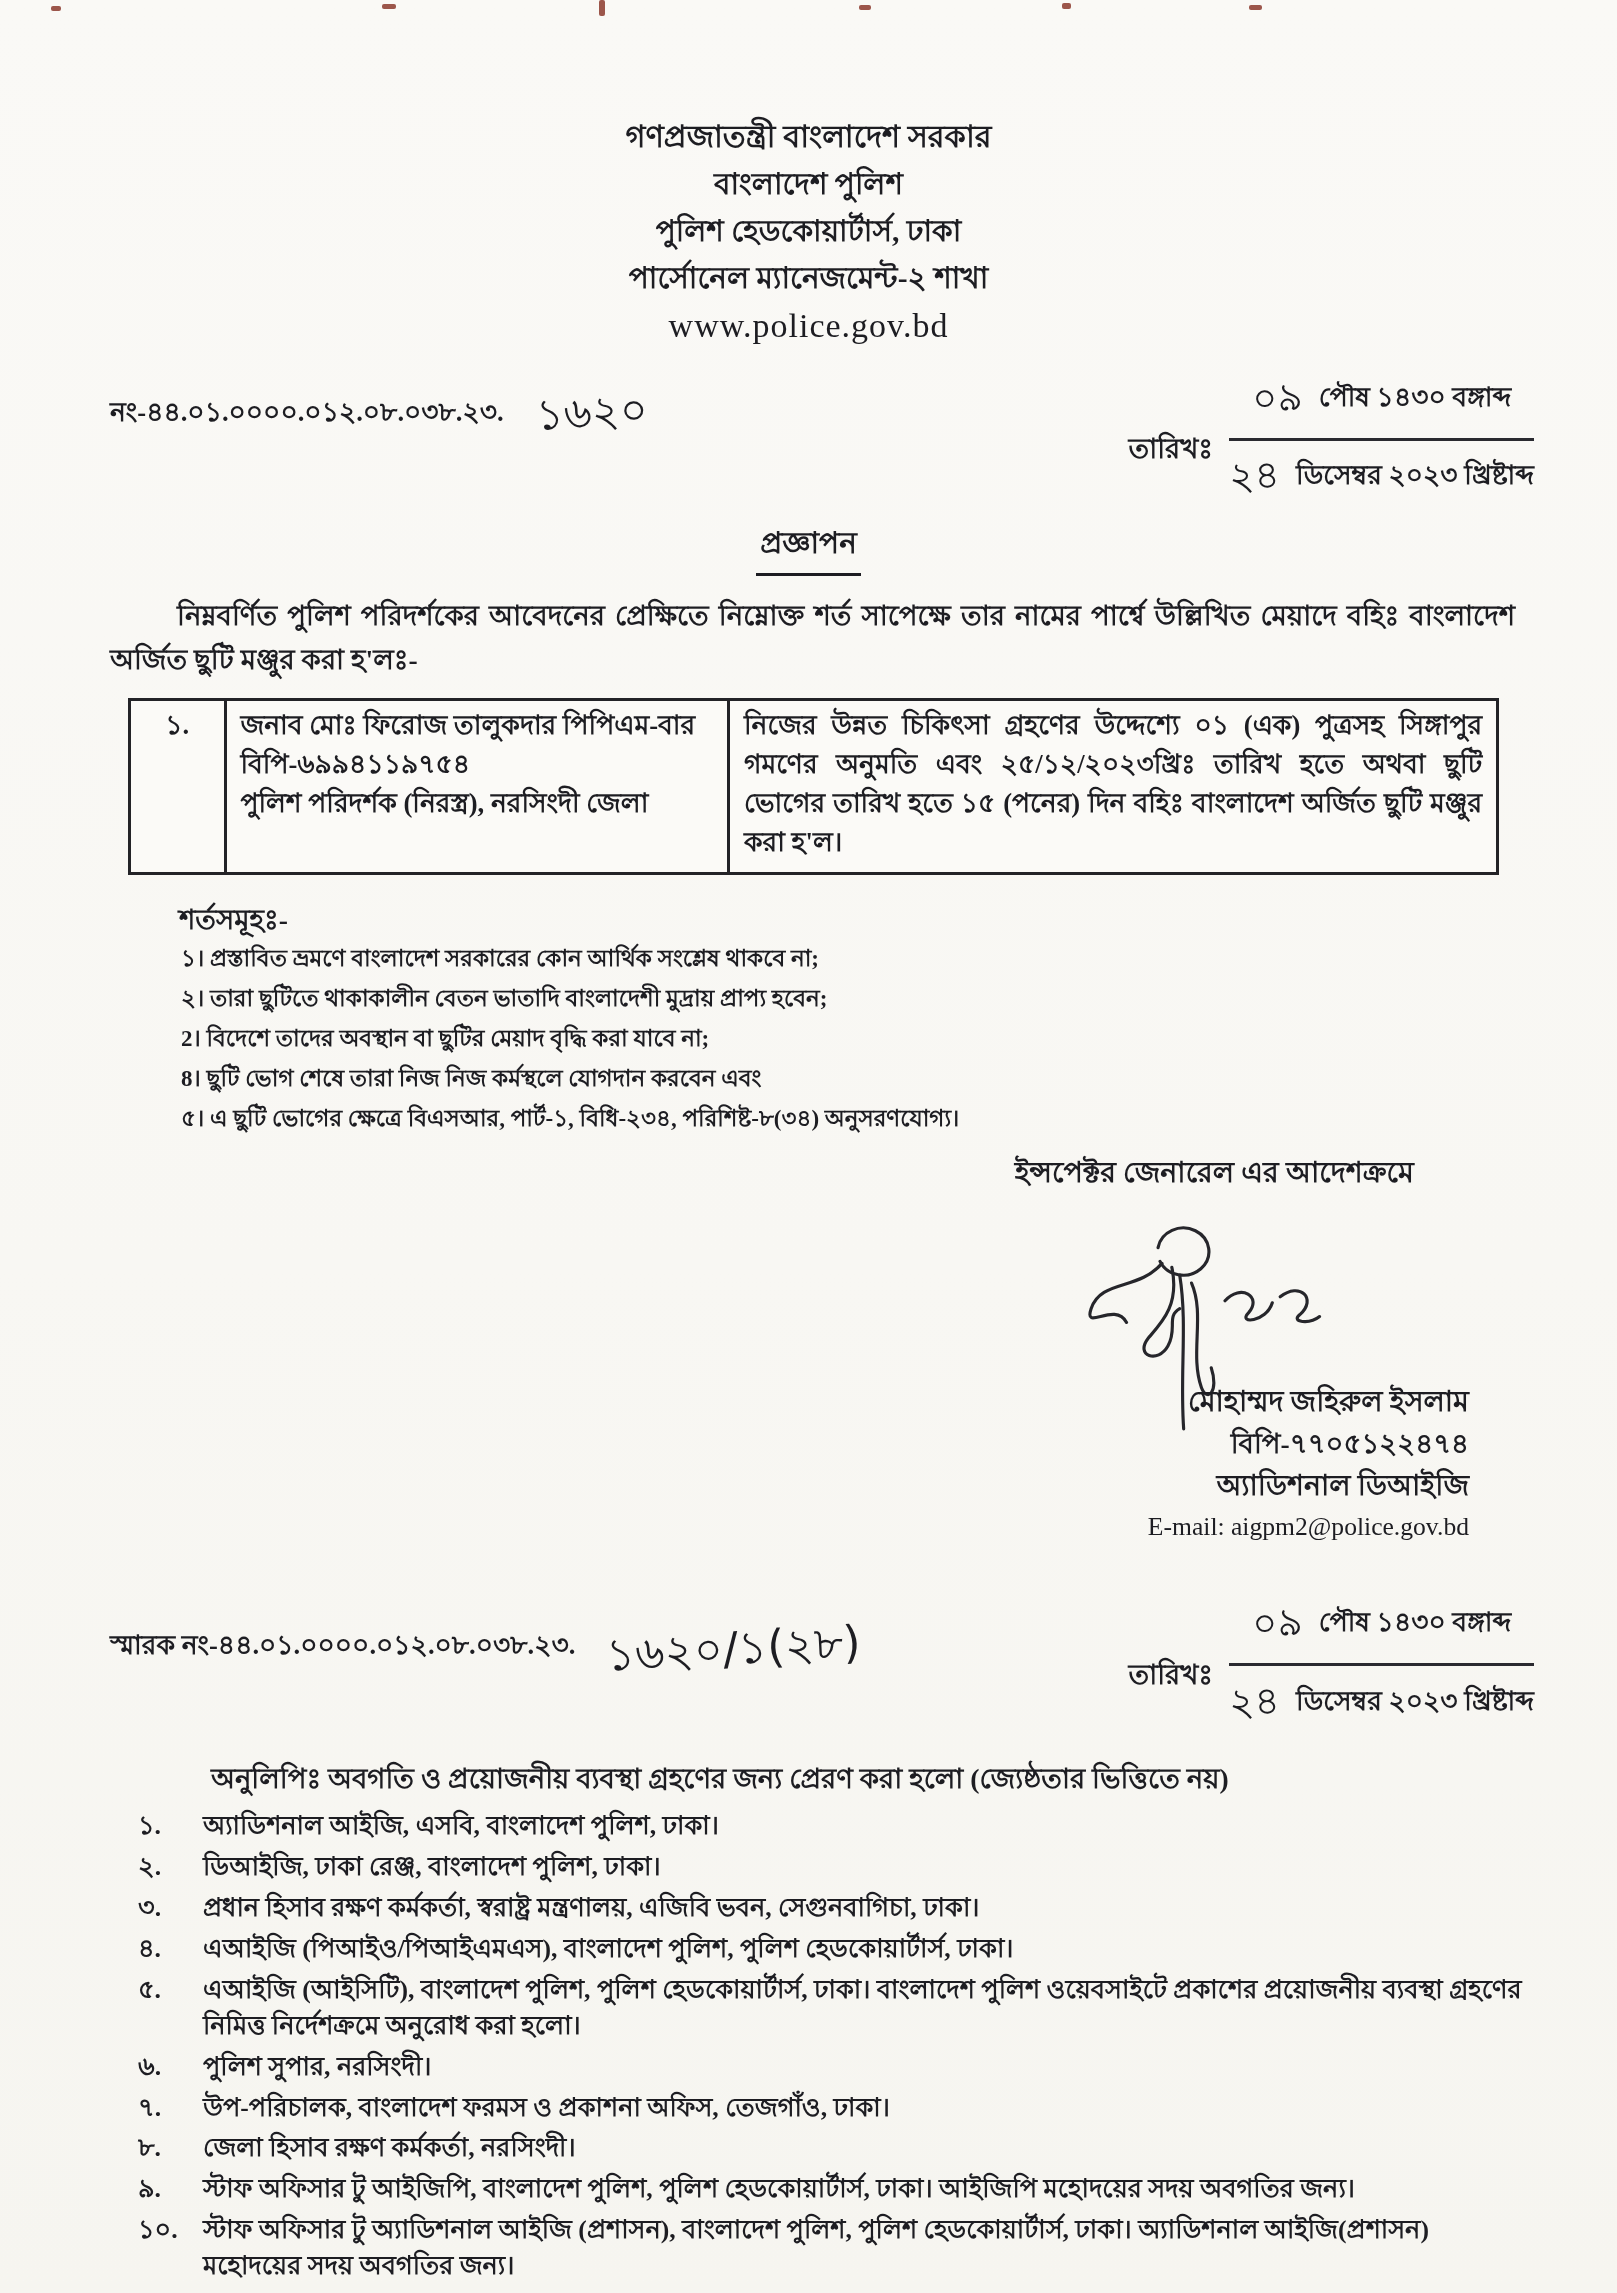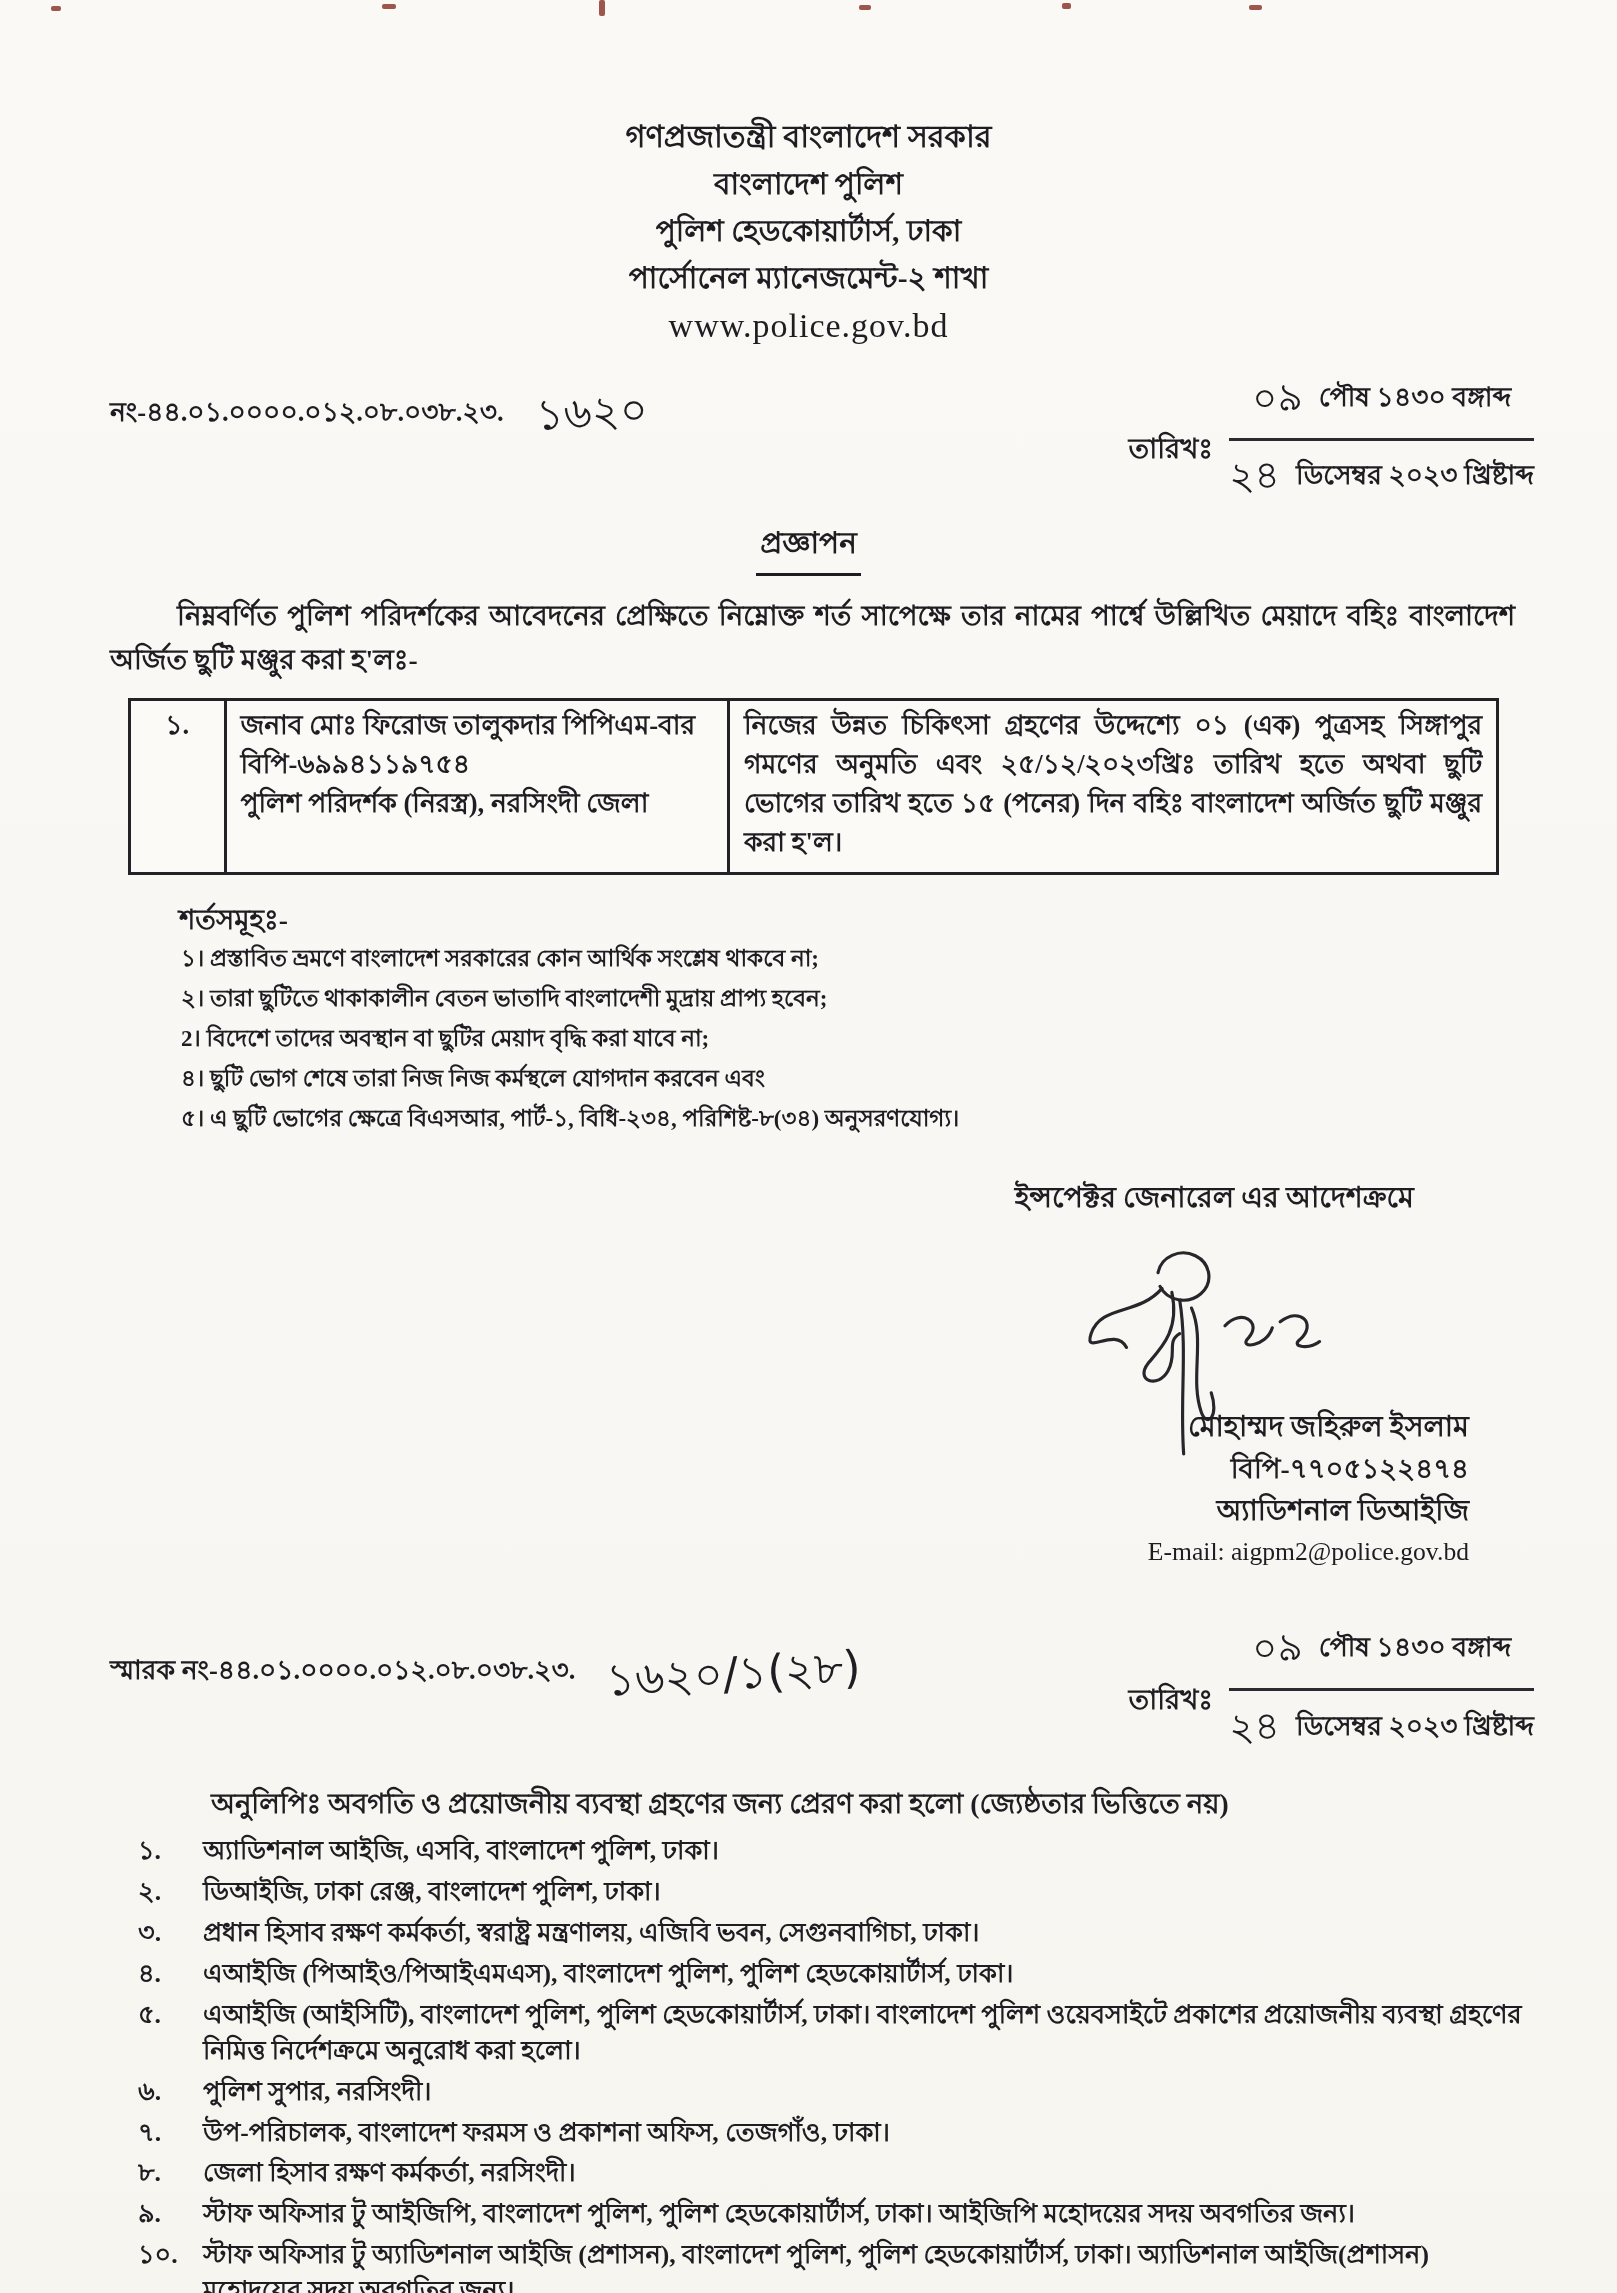--- a/index.html
+++ b/index.html
@@ -72,21 +72,21 @@
   }
   td.serial{width:65px;text-align:center;}
   td.officer{width:473px;}
   td.details{text-align:justify;}
 
   .conditions{margin:25.6px 0 0 179px;}
   .cond-heading{font-size:27.6px;font-weight:700;line-height:39px;}
   .cond-item{font-size:23px;font-weight:600;line-height:40px;margin-left:2px;}
 
   .order-line{
-    text-align:right;margin:37px 203px 0 0;
+    text-align:right;margin:12px 203px 0 0;
     font-size:28.6px;font-weight:700;
   }
   .sig-area{position:relative;height:374px;}
   .sig-scribble{position:absolute;right:260px;top:7.9px;}
   .sig-block{position:absolute;right:148px;top:182px;width:611px;text-align:right;}
   .sig-name{font-size:28.6px;font-weight:700;line-height:43px;}
   .sig-bp{font-size:27.6px;font-weight:700;line-height:41px;}
   .sig-desig{font-size:28.6px;font-weight:700;line-height:43px;}
   .sig-phone{font-size:25.6px;font-weight:600;line-height:39px;}
   .sig-email{font-size:25.6px;font-weight:400;line-height:39px;font-family:"Liberation Serif",serif;}
@@ -167,21 +167,21 @@
       <td class="details">নিজের উন্নত চিকিৎসা গ্রহণের উদ্দেশ্যে ০১ (এক) পুত্রসহ সিঙ্গাপুর গমণের অনুমতি এবং ২৫/১২/২০২৩খ্রিঃ তারিখ হতে অথবা ছুটি ভোগের তারিখ হতে ১৫ (পনের) দিন বহিঃ বাংলাদেশ অর্জিত ছুটি মঞ্জুর করা হ'ল।</td>
     </tr>
   </tbody>
     </table>
 
   <div class="conditions">
     <div class="cond-heading">শর্তসমূহঃ-</div>
     <div class="cond-item">১। প্রস্তাবিত ভ্রমণে বাংলাদেশ সরকারের কোন আর্থিক সংশ্লেষ থাকবে না;</div>
     <div class="cond-item">২। তারা ছুটিতে থাকাকালীন বেতন ভাতাদি বাংলাদেশী মুদ্রায় প্রাপ্য হবেন;</div>
     <div class="cond-item">2। বিদেশে তাদের অবস্থান বা ছুটির মেয়াদ বৃদ্ধি করা যাবে না;</div>
-    <div class="cond-item">৪। ছুটি ভোগ শেষে তারা নিজ নিজ কর্মস্থলে যোগদান করবেন এবং</div>
+    <div class="cond-item">8। ছুটি ভোগ শেষে তারা নিজ নিজ কর্মস্থলে যোগদান করবেন এবং</div>
     <div class="cond-item">৫। এ ছুটি ভোগের ক্ষেত্রে বিএসআর, পার্ট-১, বিধি-২৩৪, পরিশিষ্ট-৮(৩৪) অনুসরণযোগ্য।</div>
   </div>
 
   <div class="order-line">ইন্সপেক্টর জেনারেল এর আদেশক্রমে</div>
 
   <div class="sig-area">
     <svg class="sig-scribble" width="325" height="227" viewBox="0 0 330 230" fill="none" xmlns="http://www.w3.org/2000/svg">
       <g stroke="#26262b" stroke-width="3.2" fill="none" stroke-linecap="round">
         <path d="M128,42 a26,24 0 1,1 2,14"></path>
         <path d="M132,58 C108,86 70,74 60,104 C52,128 84,96 96,118"></path>

